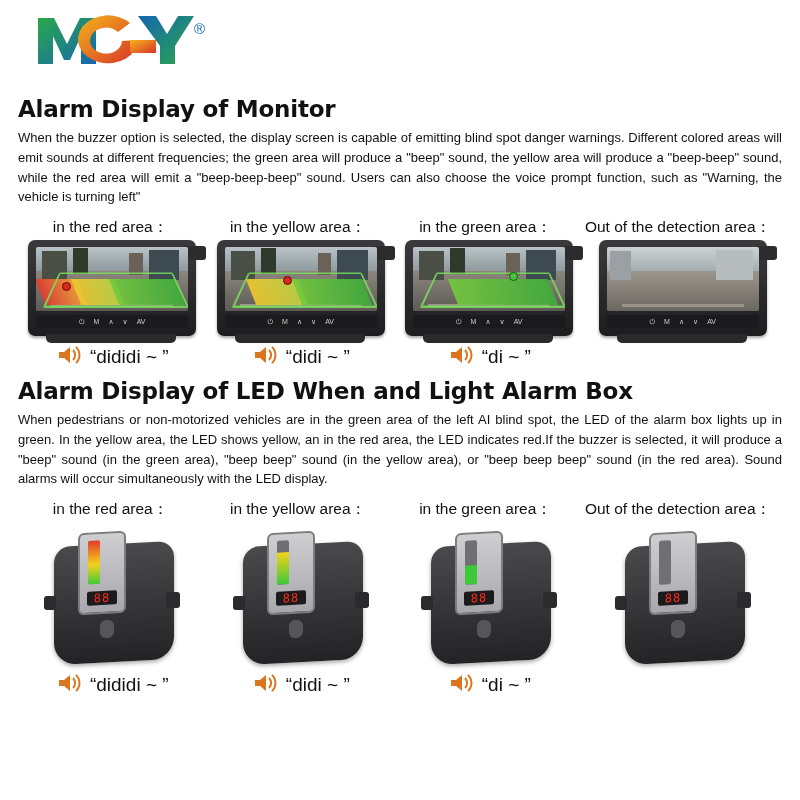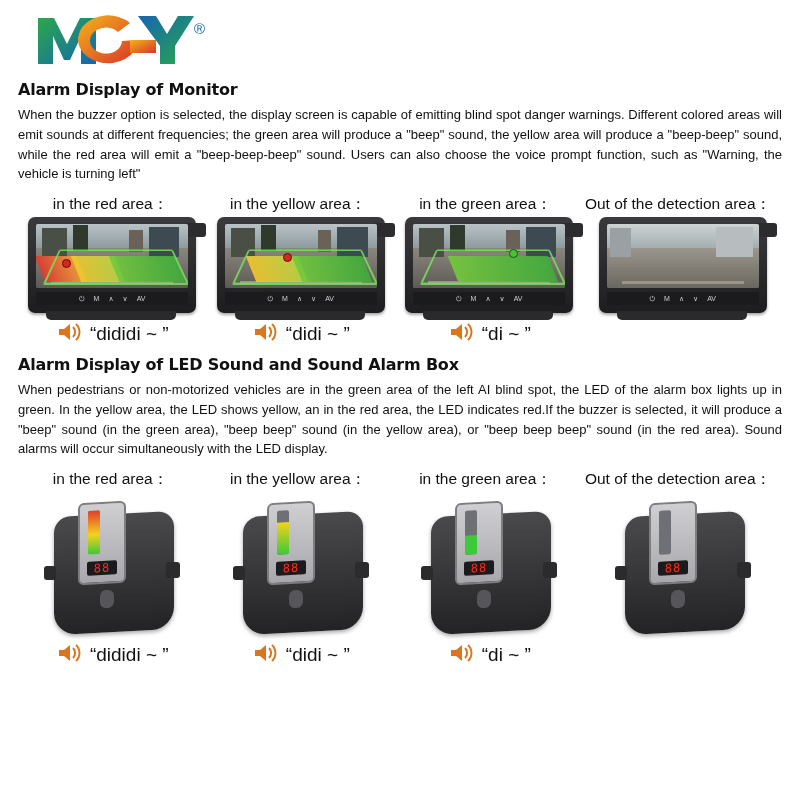--- a/index.html
+++ b/index.html
@@ -13,23 +13,23 @@
   }
   .page{width:800px;height:800px;position:relative;box-sizing:border-box;padding:0 18px;}
 
   
   .logo{position:relative;height:78px;}
   .logo-mark{position:absolute;left:16px;top:10px;}
   .logo-reg{position:absolute;left:176px;top:20px;font-size:15px;color:#1566b0;}
 
   
   h2.section-title{
-    font-size:16px;
+    font-size:23px;
     font-weight:bold;
-    margin:2px 0 6px 0;
+    margin:18px 0 6px 0;
     letter-spacing:-0.2px;
     font-family:"DejaVu Sans", sans-serif;
   }
   p.body-text{
     font-size:13px;
     line-height:1.52;
     margin:0 0 4px 0;
     text-align:justify;
     color:#111;
   }
@@ -352,21 +352,21 @@
             <path d="M20 3a11 11 0 0 1 0 16" stroke="#d9761f" stroke-width="2" fill="none"></path>
           </svg>
       </span>
       <span class="sound-text">“di ~ ”</span>
     </div>
     <div class="sound-cell last">
       <span class="sound-text"></span>
     </div>
   </div>
 
-  <h2 class="section-title" style="margin-top:8px;">Alarm Display of LED Sound and Sound Alarm Box</h2>
+  <h2 class="section-title" style="margin-top:8px;">Alarm Display of LED When and Light Alarm Box</h2>
   <p class="body-text">When pedestrians or non-motorized vehicles are in the green area of the left AI blind spot, the LED of the alarm box lights up in green. In the yellow area, the LED shows yellow, an in the red area, the LED indicates red.If the buzzer is selected, it will produce a "beep" sound (in the green area), "beep beep" sound (in the yellow area), or "beep beep beep" sound (in the red area). Sound alarms will occur simultaneously with the LED display.</p>
 
   <div class="caption-row">
     <div class="cap cap1">in the red area：</div>
     <div class="cap cap2">in the yellow area：</div>
     <div class="cap cap3">in the green area：</div>
     <div class="cap cap4">Out of the detection area：</div>
   </div>
 
   <div class="leds">

